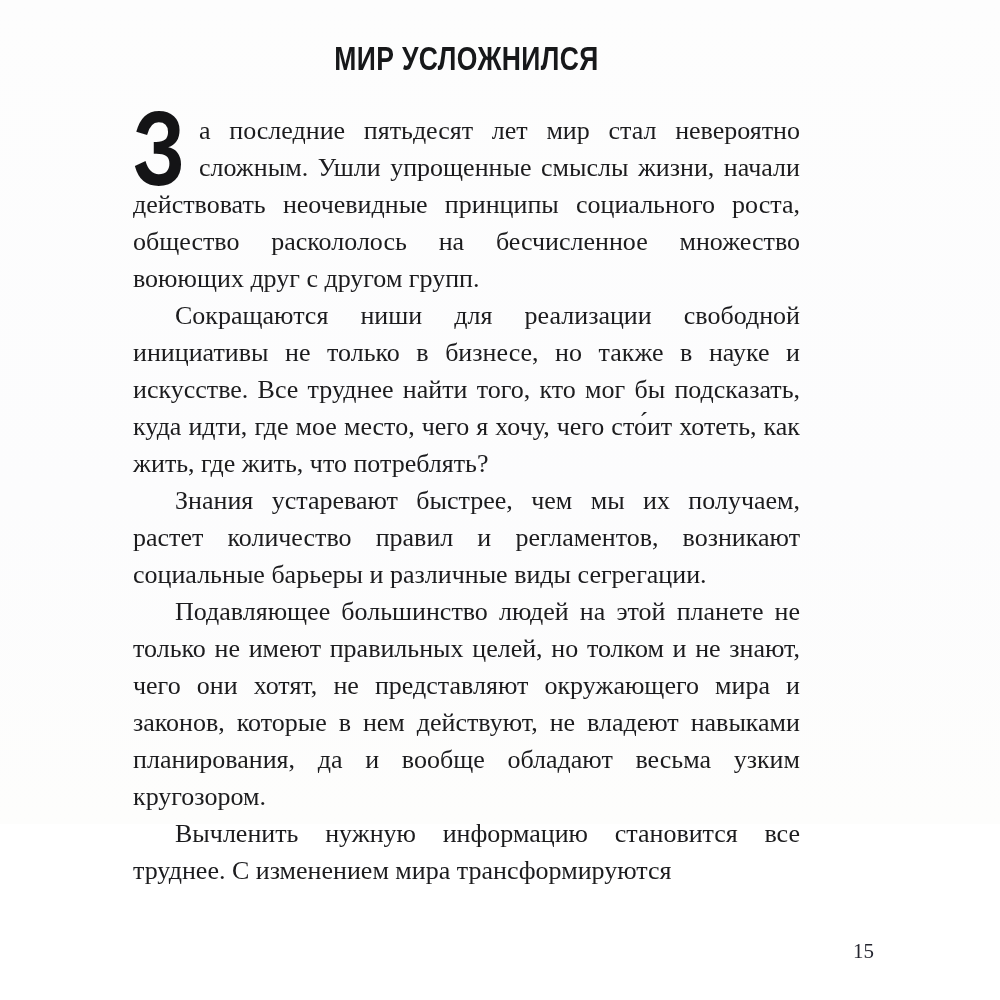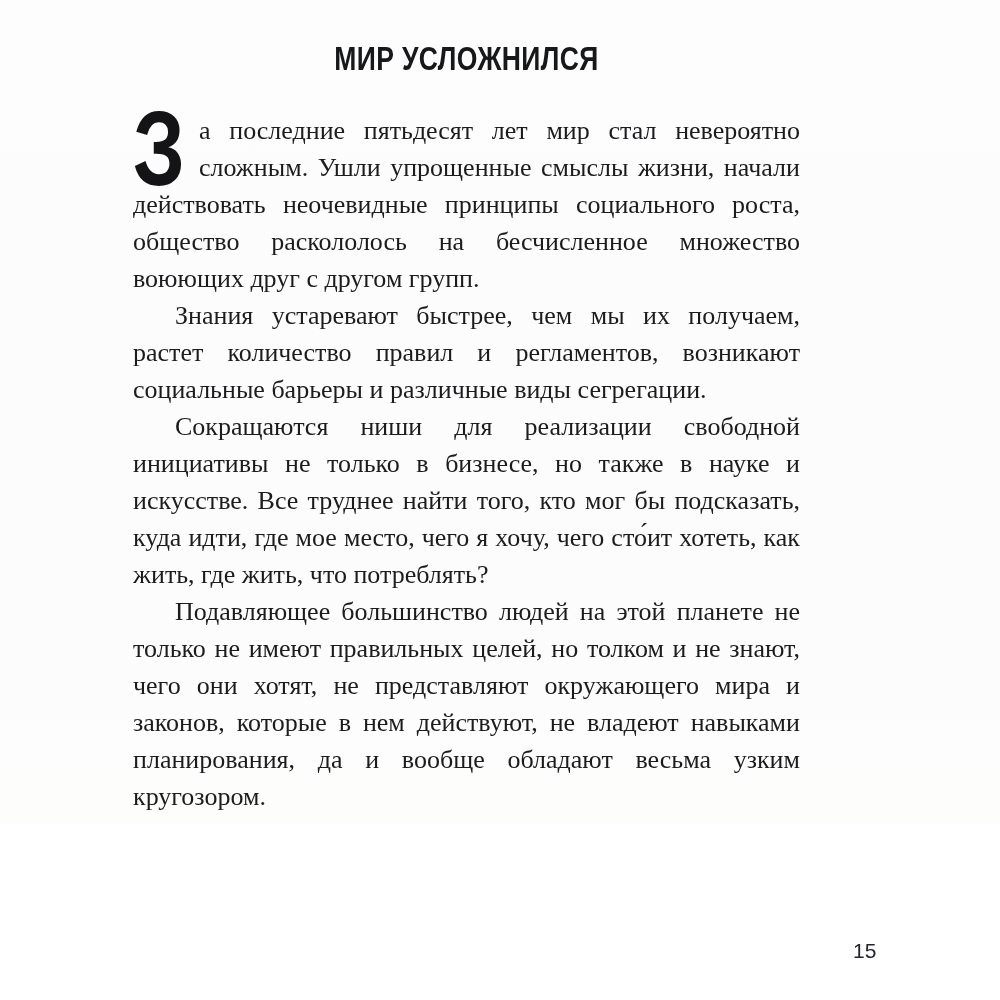--- a/index.html
+++ b/index.html
@@ -63,33 +63,34 @@
     line-height: 72px;
     color: #141416;
     transform: scaleX(0.78);
     transform-origin: 0 50%;
     overflow: visible;
   }
   .page-number {
     position: absolute;
     top: 939px;
     left: 853px;
-    font-family: Liberation Sans, sans-serif;
+    font-family: Liberation Serif, serif;
     font-size: 21px;
     line-height: 24px;
     color: #23242e;
   }
 </style>
 </head>
 <body>
 
 <div class="book-page">
   <h1 class="chapter-title">МИР УСЛОЖНИЛСЯ</h1>
 
   <div class="text-block" id="text-block">
       <p><span class="drop-cap">З</span>а последние пятьдесят лет мир стал невероятно сложным. Ушли упрощенные смыслы жизни, на­чали действовать неочевидные принципы социального роста, общество раскололось на бесчисленное множе­ство воюющих друг с другом групп.</p>
+      <p class="indent">Сокращаются ниши для реализации свободной инициативы не только в бизнесе, но также в науке и искусстве. Все труднее найти того, кто мог бы под­сказать, куда идти, где мое место, чего я хочу, чего сто́ит хотеть, как жить, где жить, что потреблять?</p>
       <p class="indent">Знания устаревают быстрее, чем мы их получаем, растет количество правил и регламентов, возникают социальные барьеры и различные виды сегрегации.</p>
-      <p class="indent">Сокращаются ниши для реализации свободной инициативы не только в бизнесе, но также в науке и искусстве. Все труднее найти того, кто мог бы под­сказать, куда идти, где мое место, чего я хочу, чего сто́ит хотеть, как жить, где жить, что потреблять?</p>
       <p class="indent">Подавляющее большинство людей на этой планете не только не имеют правильных целей, но толком и не знают, чего они хотят, не представляют окружающего мира и законов, которые в нем действуют, не владеют навыками планирования, да и вообще обладают весьма узким кругозором.</p>
+      <p class="indent">Вычленить нужную информацию становится все труднее. С изменением мира трансформируются</p>
     </div>
 
   <div class="page-number">15</div>
 </div>
 
 </body></html>

